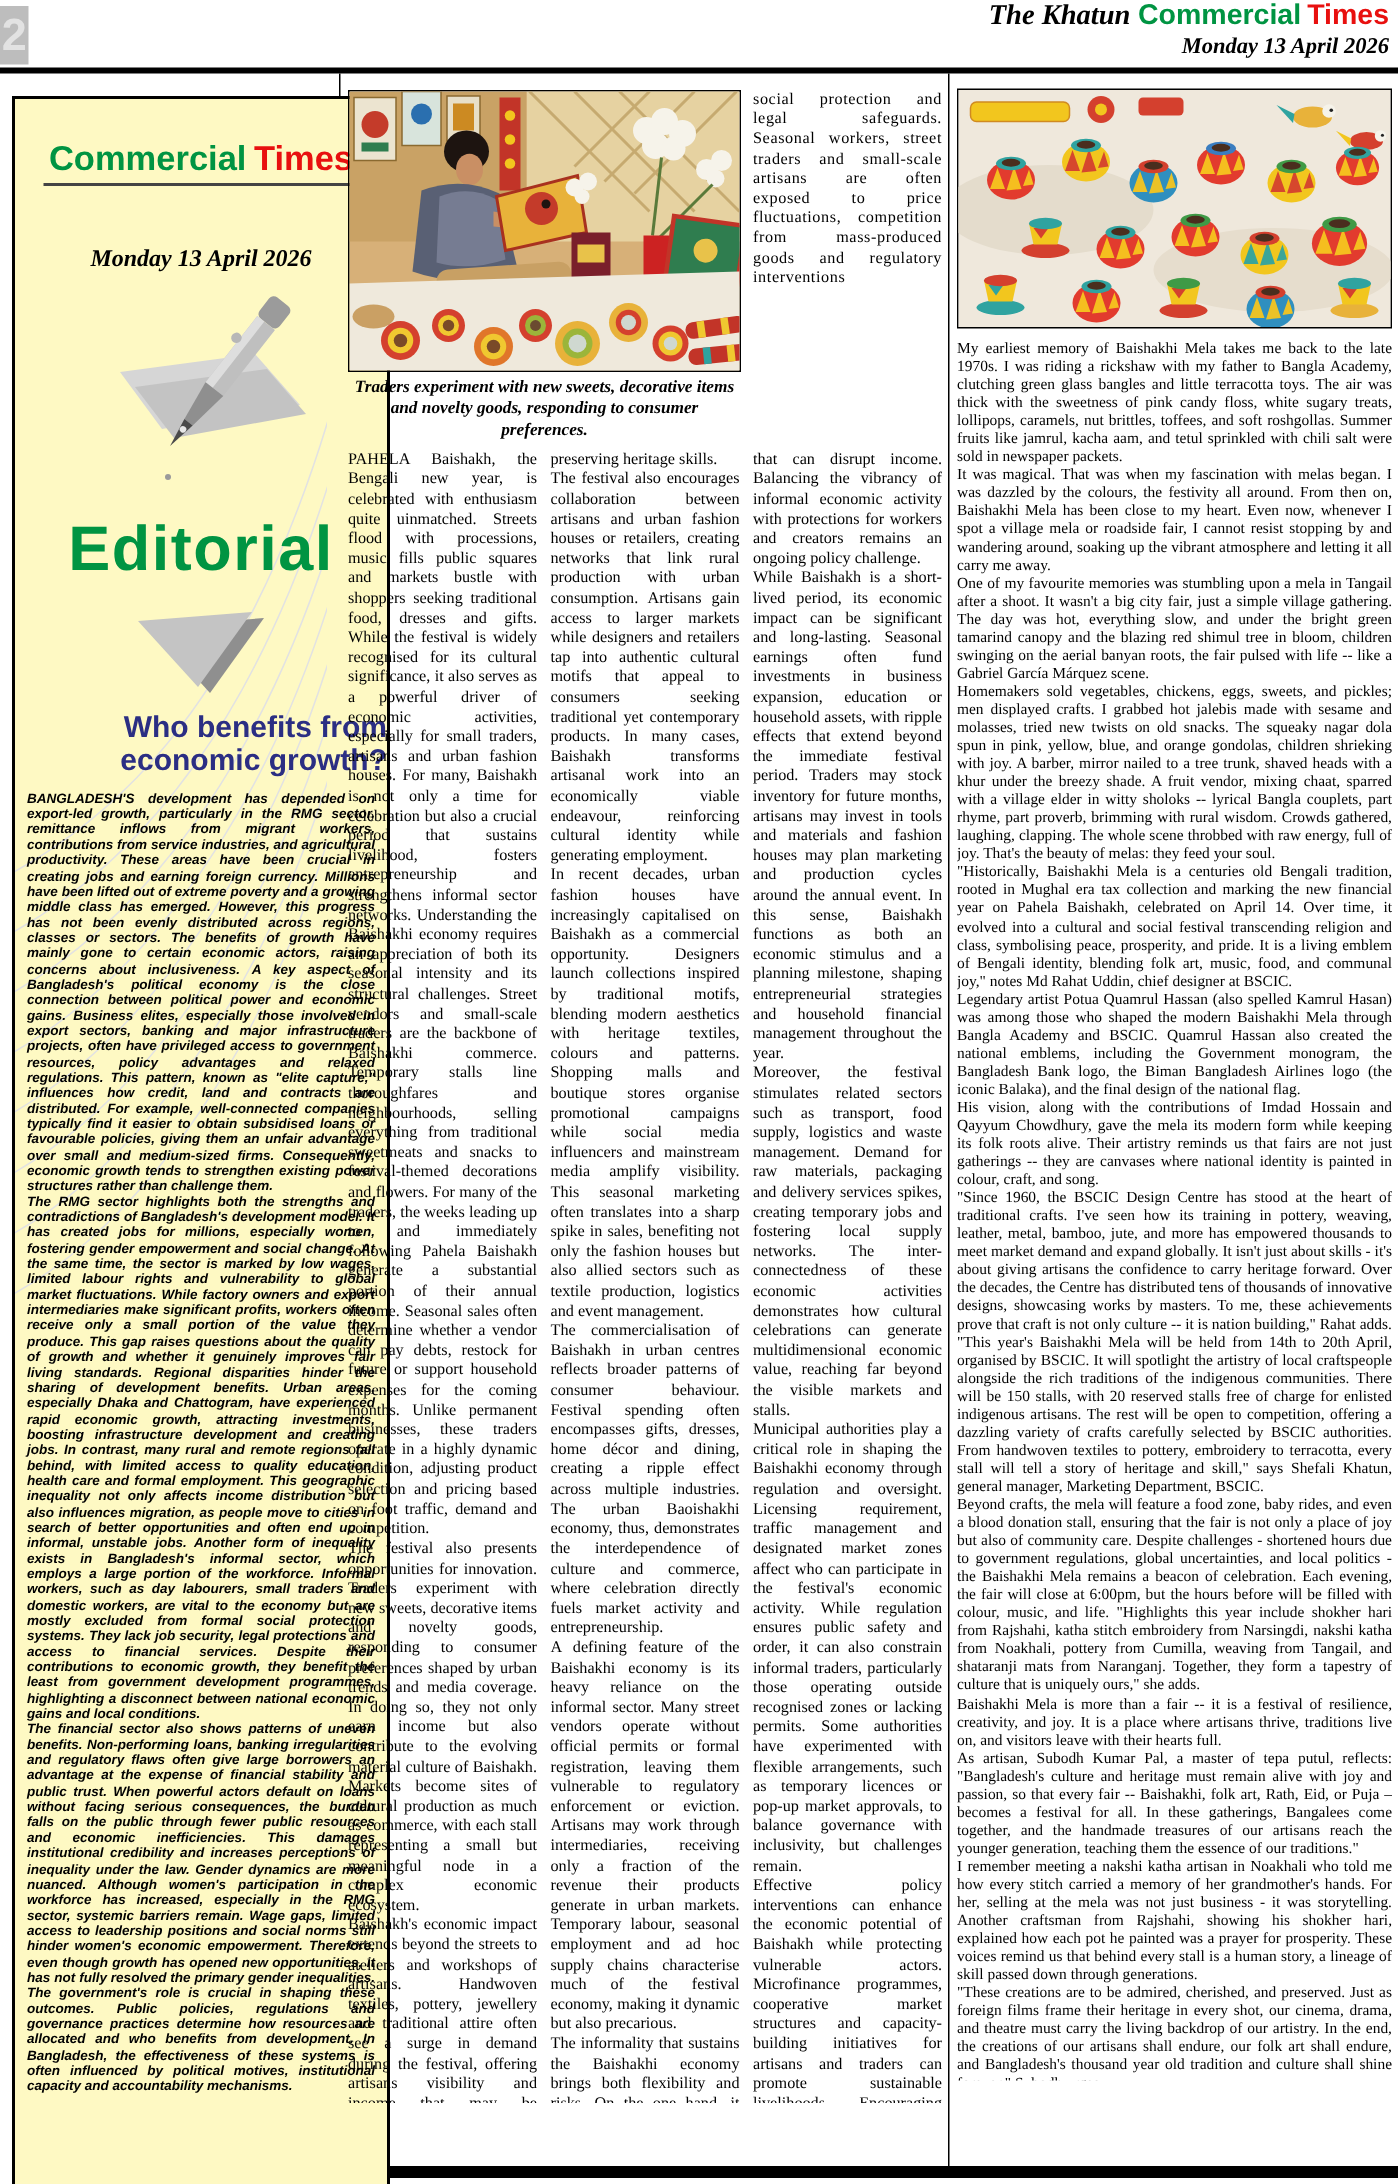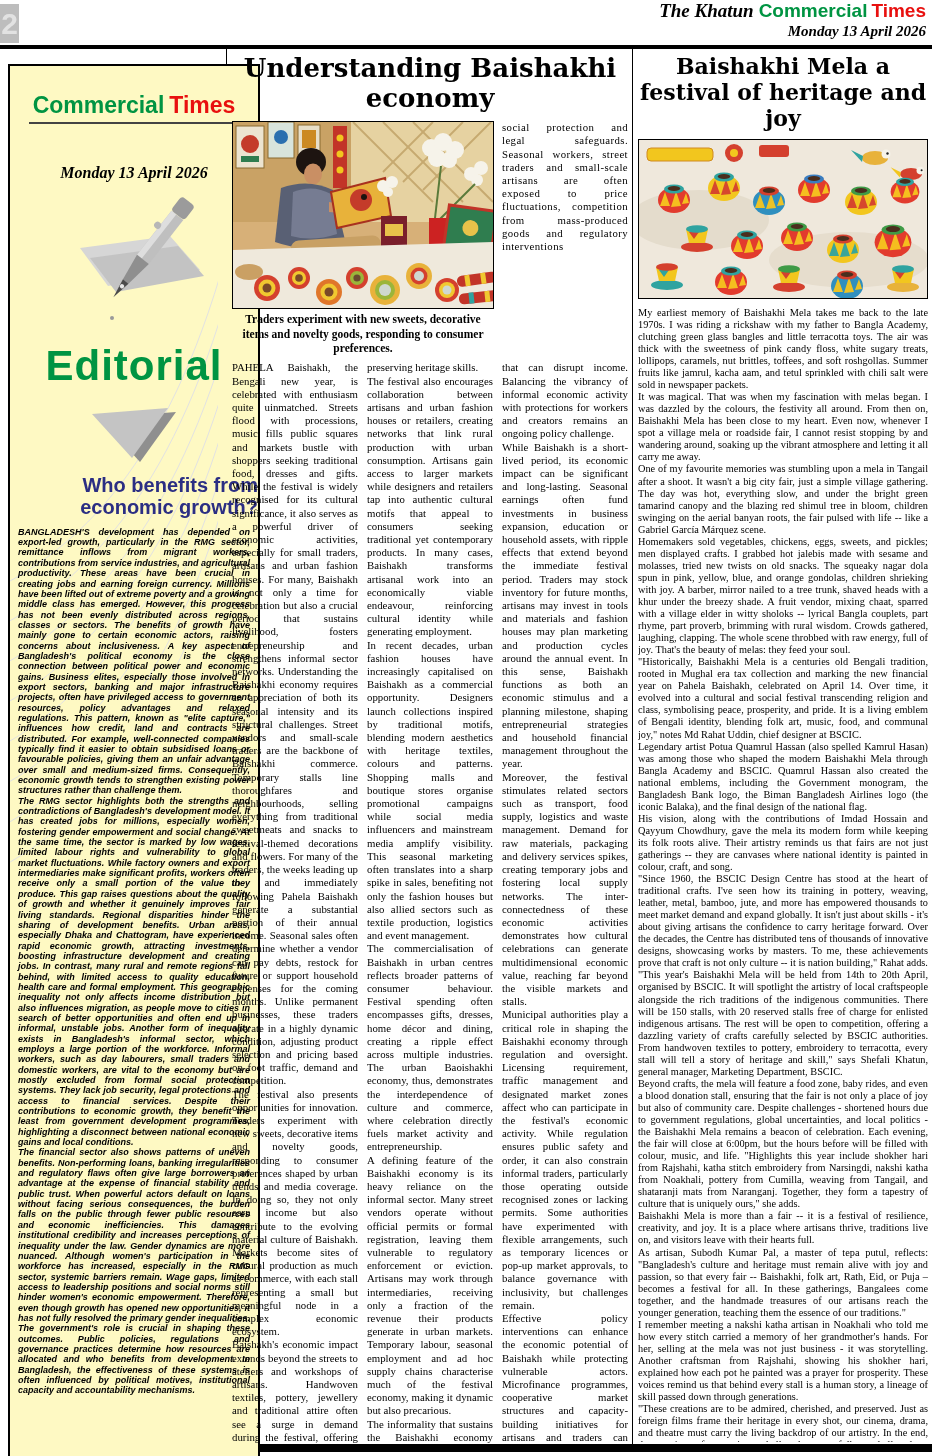--- a/index.html
+++ b/index.html
@@ -42,21 +42,21 @@
   .ed-body p{margin:0;}
 
   
   .mid{position:absolute;left:232px;top:52px;width:396px;height:1392px;overflow:hidden;}
   .m-title{text-align:center;font-family:"DejaVu Serif", serif;font-weight:bold;
            font-size:26px;line-height:1.14;margin-top:2px;}
   .m-rowA{display:flex;margin-top:8px;}
   .m-photo-wrap{width:262px;flex:none;}
   .m-photo{border:1px solid #000;display:block;}
   .m-caption{margin-top:3px;text-align:center;font-family:"Liberation Serif", serif;
-             font-weight:bold;font-size:11.5px;line-height:1.25;}
+             font-weight:bold;font-style:italic;font-size:11.5px;line-height:1.25;}
   .m-side{width:126px;flex:none;margin-left:8px;height:224px;overflow:hidden;
           font-size:10.8px;line-height:13.2px;text-align:justify;word-spacing:5px;letter-spacing:0.4px;}
   .m-cols{display:flex;gap:9px;margin-top:6px;}
   .m-col{width:126px;flex:none;height:1102px;overflow:hidden;white-space:pre-line;
          font-size:10.8px;line-height:13.2px;text-align:justify;}
 
   
   .right{position:absolute;left:638px;top:52px;width:290px;height:1390px;overflow:hidden;}
   .r-title{text-align:center;font-family:"DejaVu Serif", serif;font-weight:bold;
            font-size:22px;line-height:1.18;margin-top:2px;}
@@ -127,21 +127,20 @@
   <div class="ed-headline">Who benefits from economic growth?</div>
 
   <div class="ed-body">
     <p>BANGLADESH'S development has depended on export-led growth, particularly in the RMG sector, remittance inflows from migrant workers, contributions from service industries, and agricultural productivity. These areas have been crucial in creating jobs and earning foreign currency. Millions have been lifted out of extreme poverty and a growing middle class has emerged. However, this progress has not been evenly distributed across regions, classes or sectors. The benefits of growth have mainly gone to certain economic actors, raising concerns about inclusiveness. A key aspect of Bangladesh's political economy is the close connection between political power and economic gains. Business elites, especially those involved in export sectors, banking and major infrastructure projects, often have privileged access to government resources, policy advantages and relaxed regulations. This pattern, known as "elite capture," influences how credit, land and contracts are distributed. For example, well-connected companies typically find it easier to obtain subsidised loans or favourable policies, giving them an unfair advantage over small and medium-sized firms. Consequently, economic growth tends to strengthen existing power structures rather than challenge them.</p>
     <p>The RMG sector highlights both the strengths and contradictions of Bangladesh's development model. It has created jobs for millions, especially women, fostering gender empowerment and social change. At the same time, the sector is marked by low wages, limited labour rights and vulnerability to global market fluctuations. While factory owners and export intermediaries make significant profits, workers often receive only a small portion of the value they produce. This gap raises questions about the quality of growth and whether it genuinely improves fair living standards. Regional disparities hinder the sharing of development benefits. Urban areas, especially Dhaka and Chattogram, have experienced rapid economic growth, attracting investments, boosting infrastructure development and creating jobs. In contrast, many rural and remote regions fall behind, with limited access to quality education, health care and formal employment. This geographic inequality not only affects income distribution but also influences migration, as people move to cities in search of better opportunities and often end up in informal, unstable jobs. Another form of inequality exists in Bangladesh's informal sector, which employs a large portion of the workforce. Informal workers, such as day labourers, small traders and domestic workers, are vital to the economy but are mostly excluded from formal social protection systems. They lack job security, legal protections and access to financial services. Despite their contributions to economic growth, they benefit the least from government development programmes, highlighting a disconnect between national economic gains and local conditions.</p>
     <p>The financial sector also shows patterns of uneven benefits. Non-performing loans, banking irregularities and regulatory flaws often give large borrowers an advantage at the expense of financial stability and public trust. When powerful actors default on loans without facing serious consequences, the burden falls on the public through fewer public resources and economic inefficiencies. This damages institutional credibility and increases perceptions of inequality under the law. Gender dynamics are more nuanced. Although women's participation in the workforce has increased, especially in the RMG sector, systemic barriers remain. Wage gaps, limited access to leadership positions and social norms still hinder women's economic empowerment. Therefore, even though growth has opened new opportunities, it has not fully resolved the primary gender inequalities. The government's role is crucial in shaping these outcomes. Public policies, regulations and governance practices determine how resources are allocated and who benefits from development. In Bangladesh, the effectiveness of these systems is often influenced by political motives, institutional capacity and accountability mechanisms.</p>
   </div>
 </div>
 
 <div class="mid">
-  <div class="m-title">Understanding Baishakhi economy</div>
 
   <div class="m-rowA">
     <div class="m-photo-wrap">
       <svg class="m-photo" width="260" height="186" viewBox="0 0 260 186">
         <rect width="260" height="186" fill="#d7b078"></rect>
         <rect x="118" y="0" width="142" height="100" fill="#e6d2a1"></rect>
         <g stroke="#bfa065" stroke-width="2" opacity="0.8">
           <line x1="120" y1="0" x2="200" y2="80"></line>
             <line x1="150" y1="0" x2="230" y2="80"></line>
           <line x1="180" y1="0" x2="260" y2="80"></line>
@@ -258,21 +257,20 @@
 The informality that sustains the Baishakhi economy brings both flexibility and risks. On the one hand, it allows rapid mobilisation of resources, low barriers to entry and widespread participation. On the other hand, it limits access to financial support,</div>
     <div class="m-col">that can disrupt income. Balancing the vibrancy of informal economic activity with protections for workers and creators remains an ongoing policy challenge.
 While Baishakh is a short-lived period, its economic impact can be significant and long-lasting. Seasonal earnings often fund investments in business expansion, education or household assets, with ripple effects that extend beyond the immediate festival period. Traders may stock inventory for future months, artisans may invest in tools and materials and fashion houses may plan marketing and production cycles around the annual event. In this sense, Baishakh functions as both an economic stimulus and a planning milestone, shaping entrepreneurial strategies and household financial management throughout the year.
 Moreover, the festival stimulates related sectors such as transport, food supply, logistics and waste management. Demand for raw materials, packaging and delivery services spikes, creating temporary jobs and fostering local supply networks. The inter-connectedness of these economic activities demonstrates how cultural celebrations can generate multidimensional economic value, reaching far beyond the visible markets and stalls.
 Municipal authorities play a critical role in shaping the Baishakhi economy through regulation and oversight. Licensing requirement, traffic management and designated market zones affect who can participate in the festival's economic activity. While regulation ensures public safety and order, it can also constrain informal traders, particularly those operating outside recognised zones or lacking permits. Some authorities have experimented with flexible arrangements, such as temporary licences or pop-up market approvals, to balance governance with inclusivity, but challenges remain.
 Effective policy interventions can enhance the economic potential of Baishakh while protecting vulnerable actors. Microfinance programmes, cooperative market structures and capacity-building initiatives for artisans and traders can promote sustainable livelihoods. Encouraging partnerships between urban retailers and rural artisans, coupled with logistical support, can ensure fair compensation and market access.</div>
   </div>
 </div>
 
 <div class="right">
-  <div class="r-title">Baishakhi Mela a festival of heritage and joy</div>
 
   <svg class="r-photo" width="288" height="158" viewBox="0 0 288 158">
     <defs>
       <g id="pot">
         <ellipse cx="0" cy="2" rx="16" ry="13" style="fill:var(--b)"></ellipse>
         <path d="M-14,8 L-9,-6 L-4,8 Z M-3,9 L2,-7 L7,8 Z M8,6 L12,-5 L15,5 Z" style="fill:var(--p)" opacity="0.95"></path>
         <ellipse cx="0" cy="-9" rx="10" ry="4.5" style="fill:var(--r)"></ellipse>
         <ellipse cx="0" cy="-9.5" rx="6.2" ry="2.6" fill="#4a2e1e"></ellipse>
       </g>
       <g id="cup">

